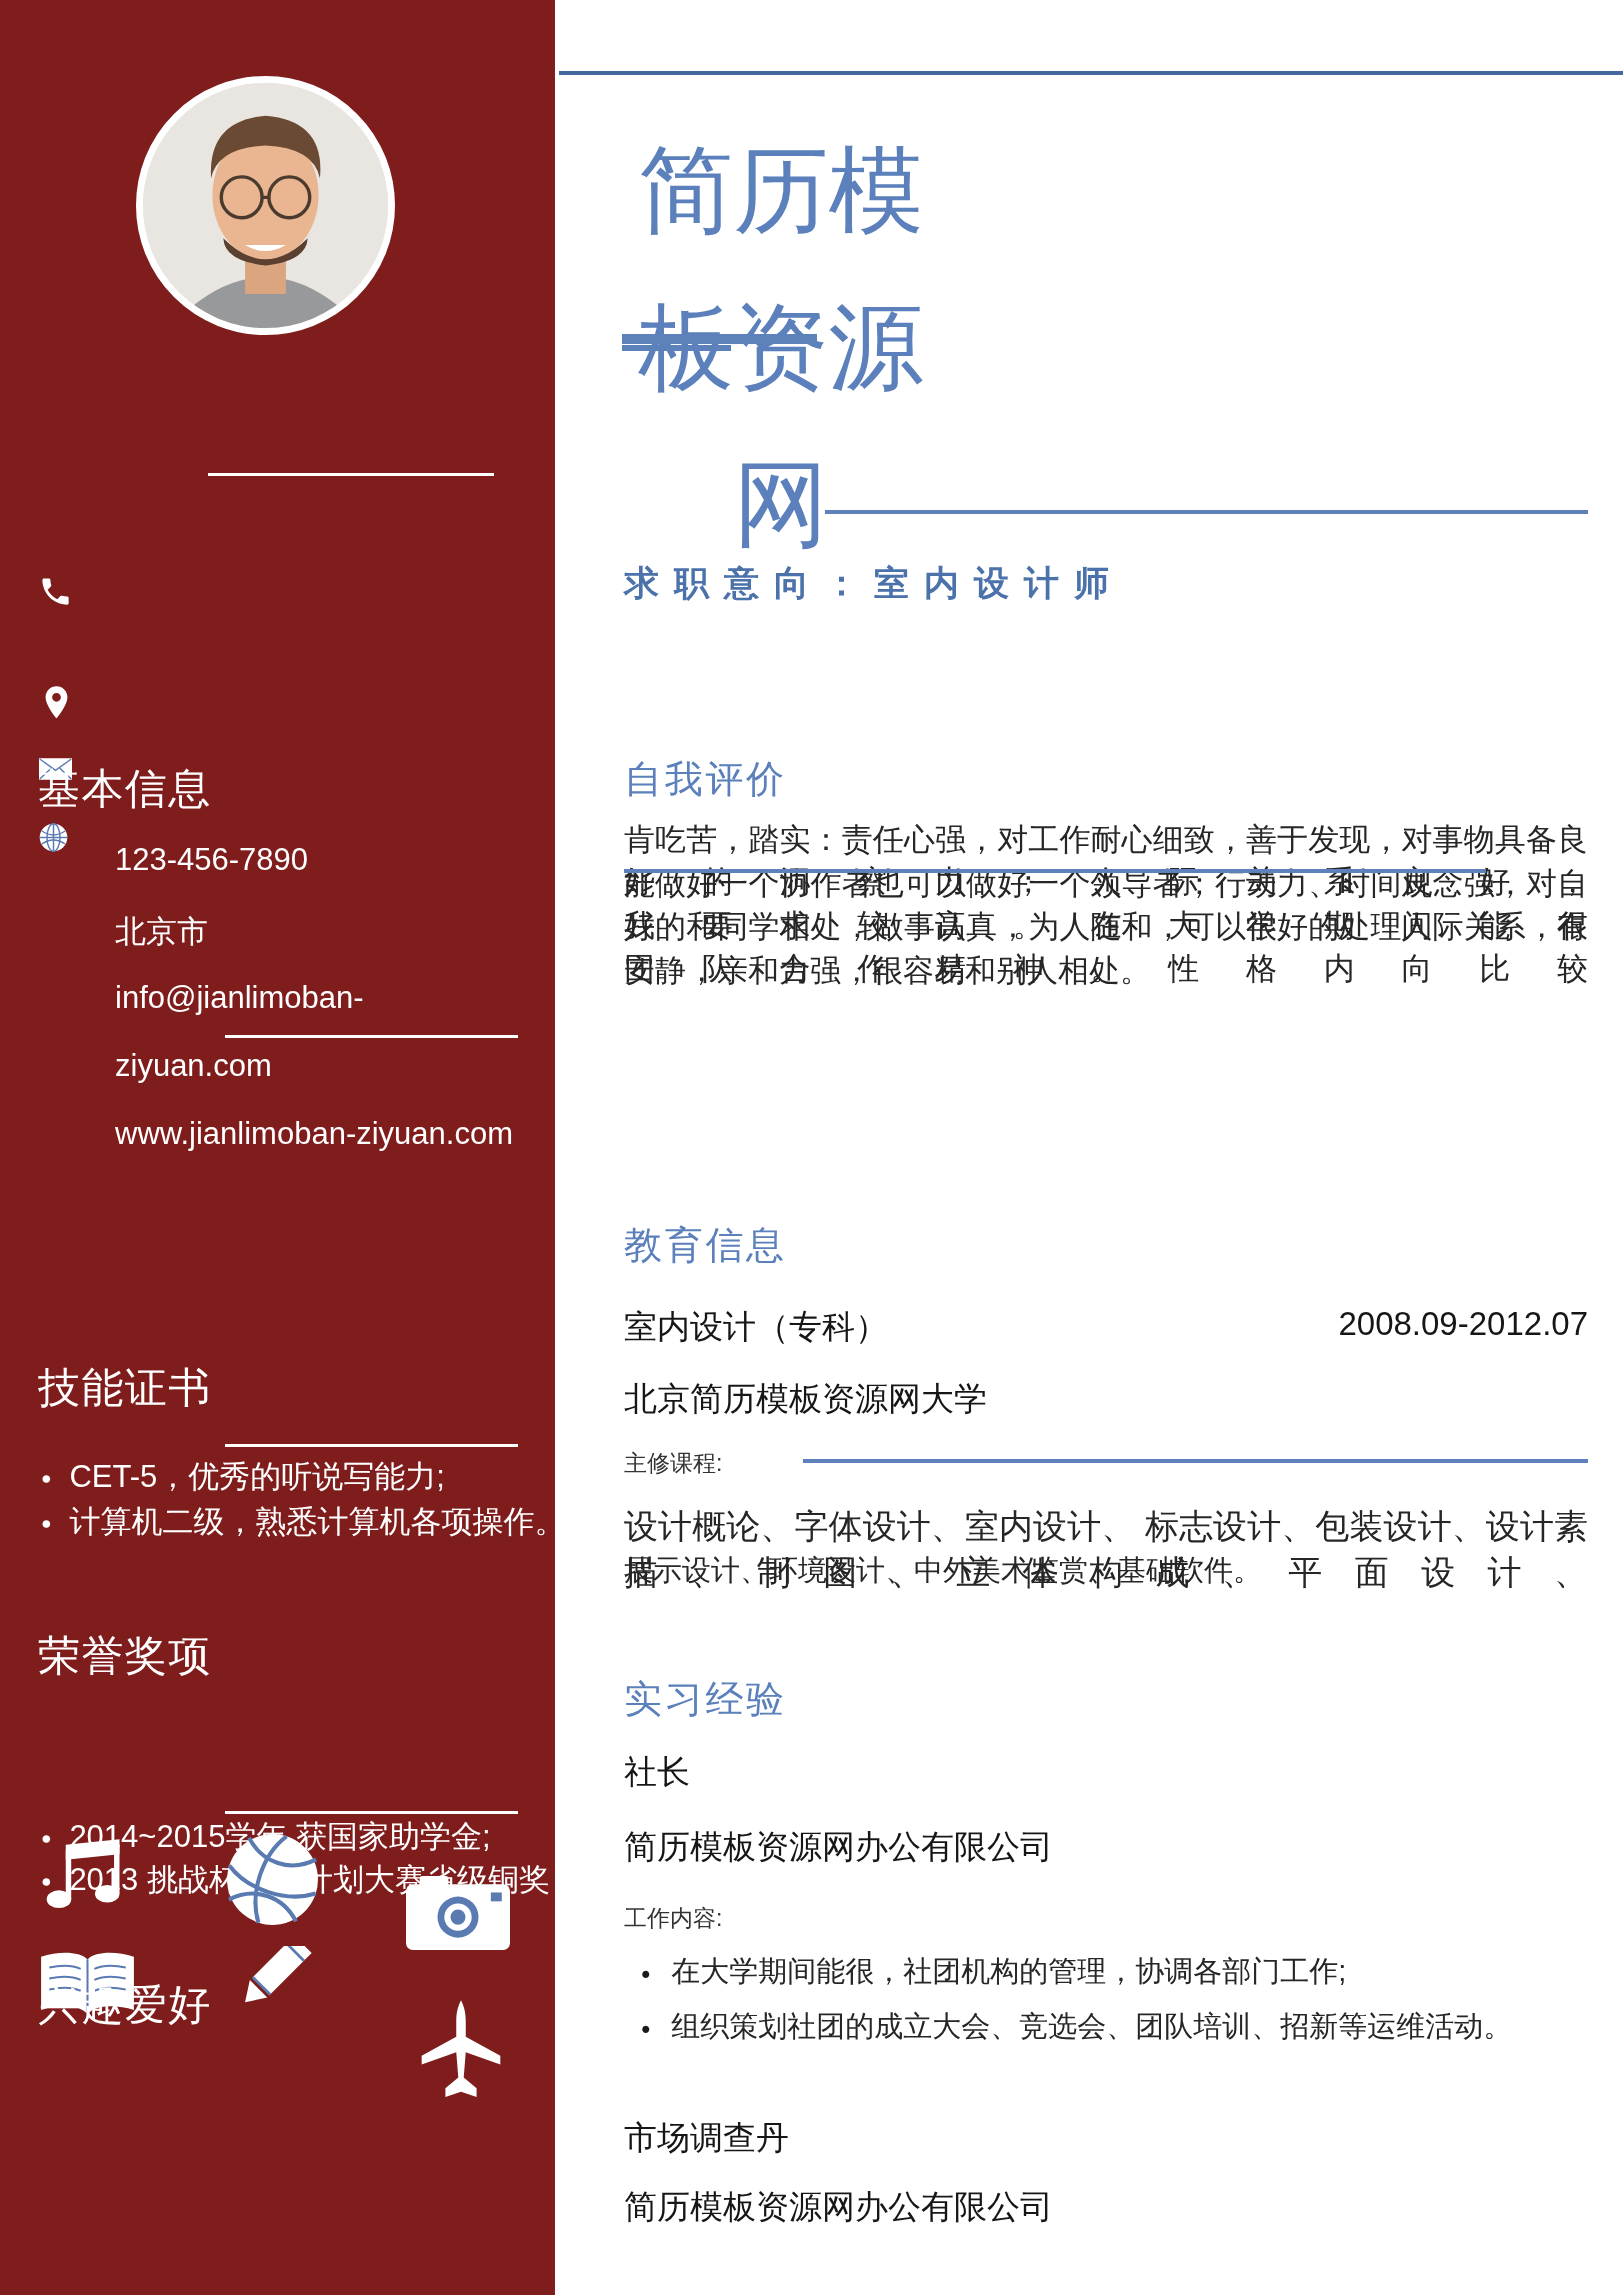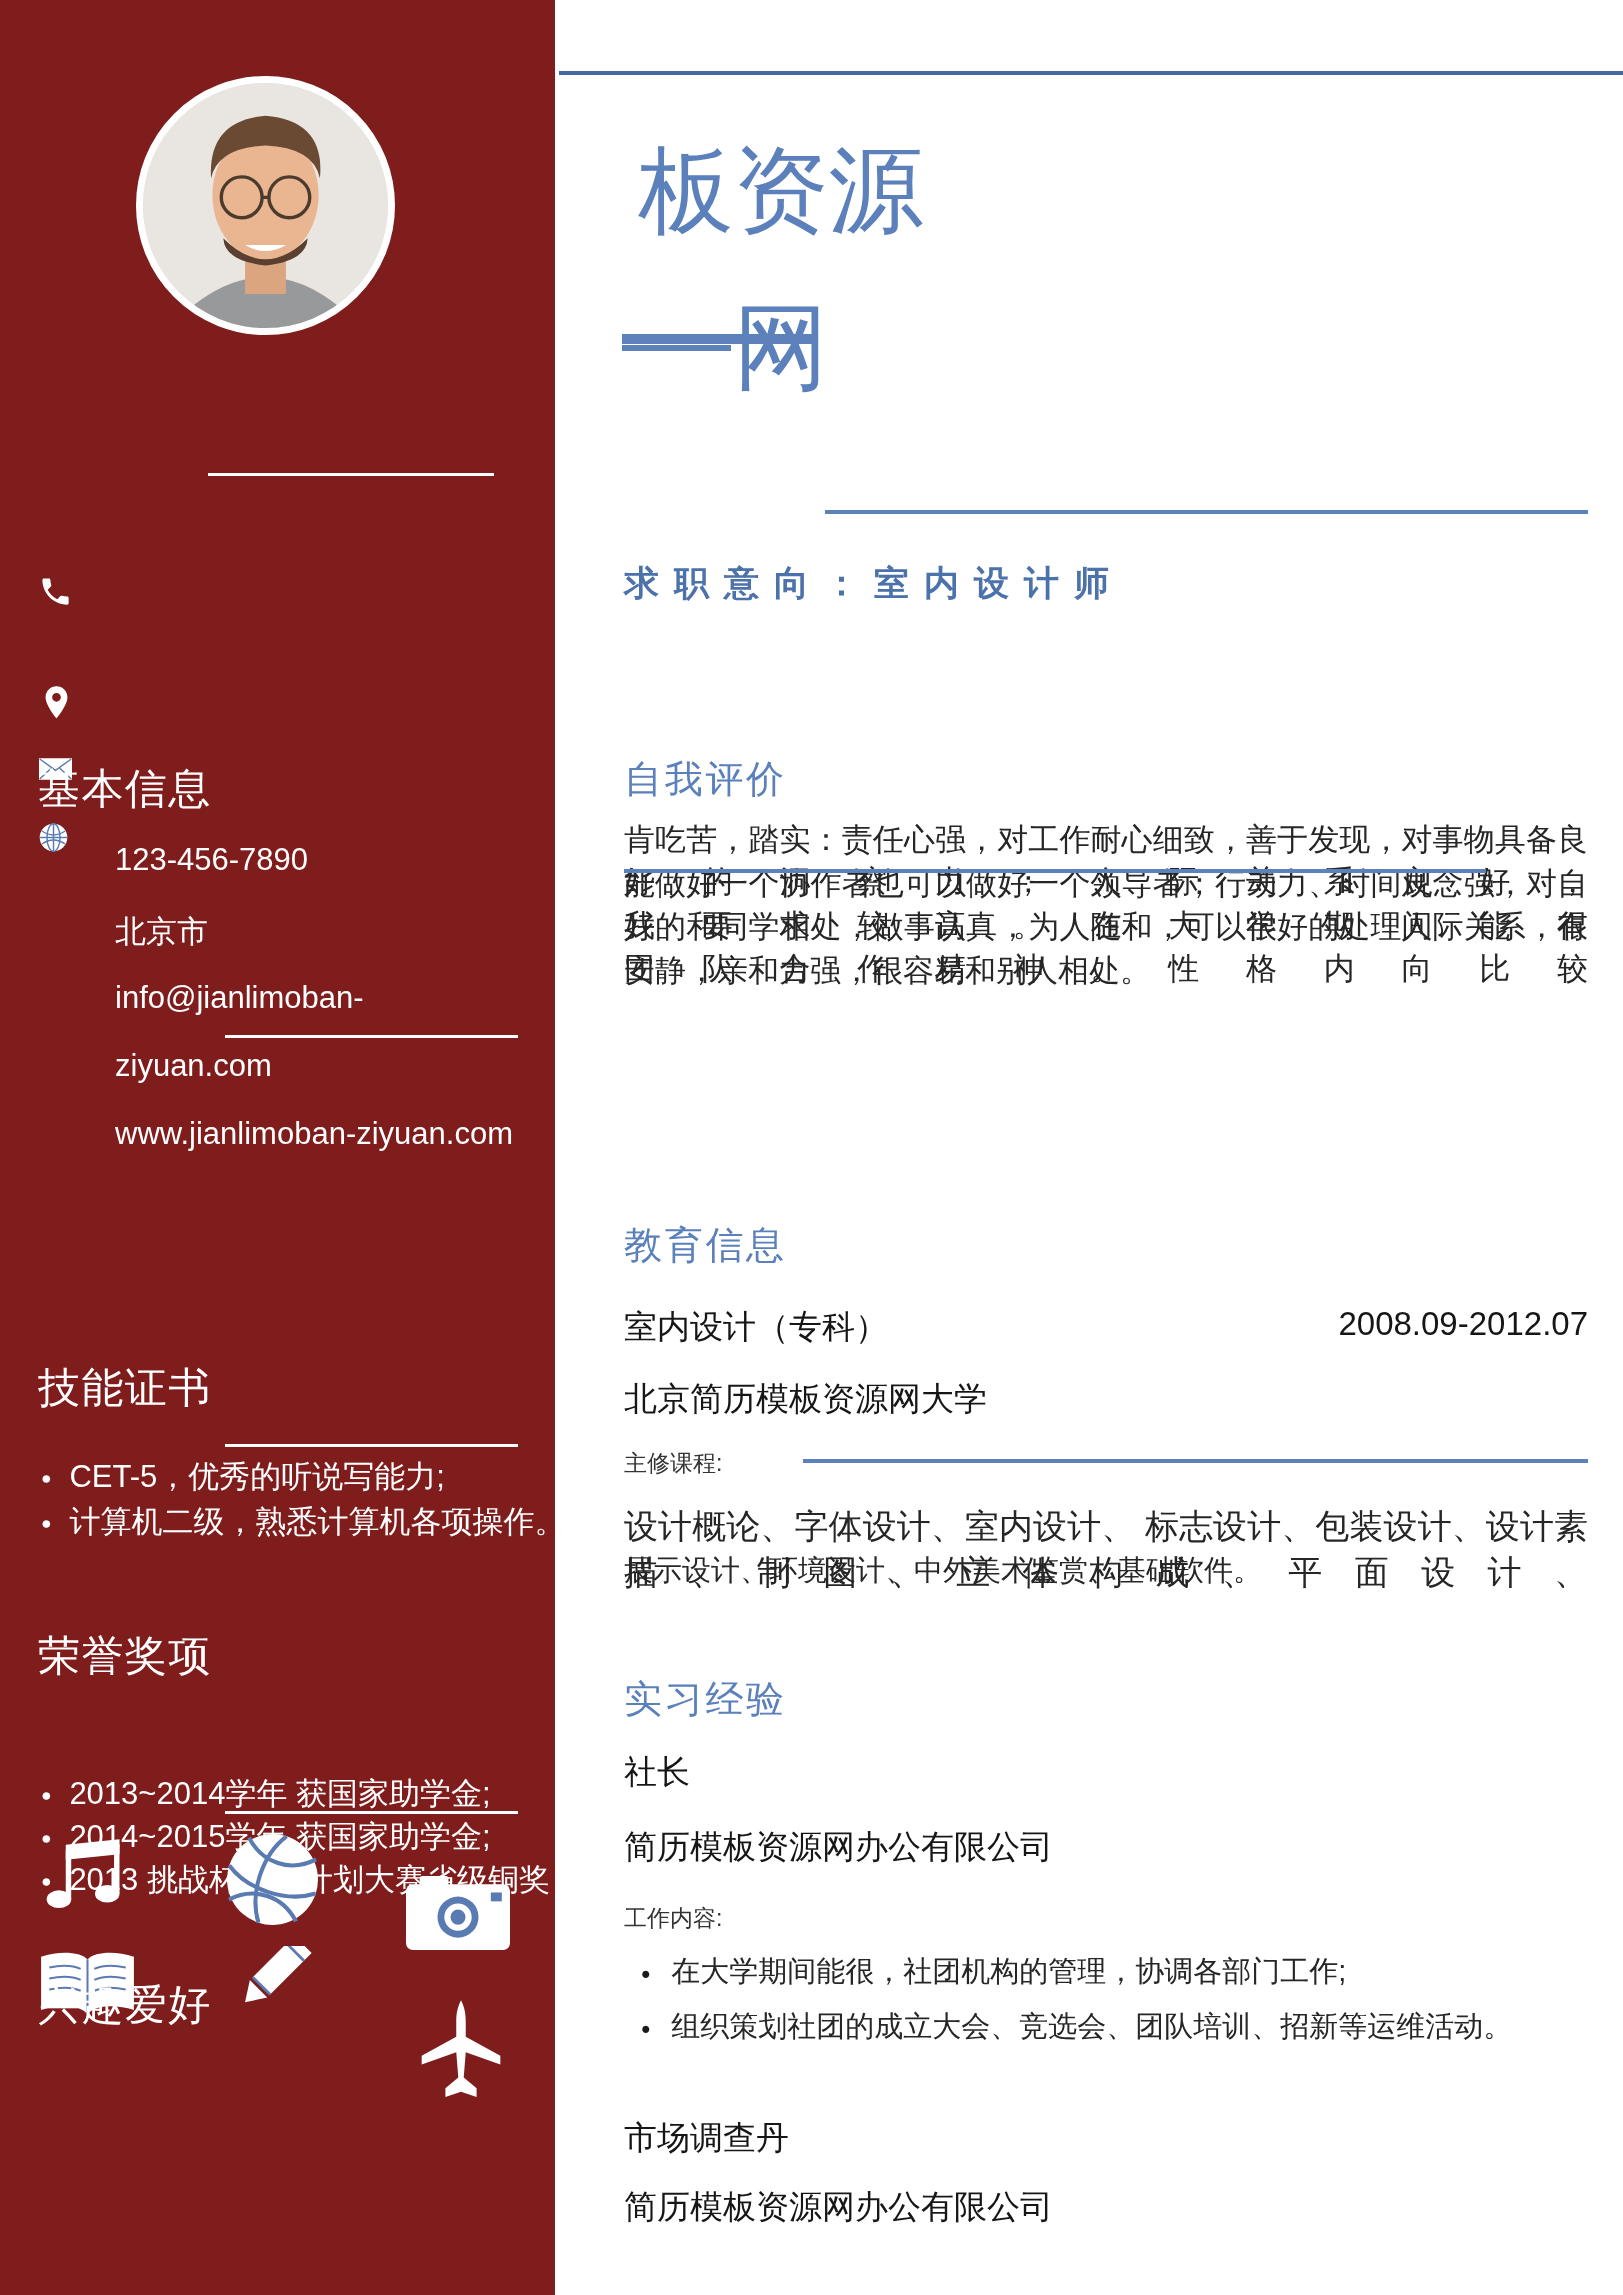--- a/index.html
+++ b/index.html
@@ -83,21 +83,20 @@
     <div class="sb-line" style="left:225px;top:1035px;width:293px;"></div>
     <div class="abs sb-text" style="left:115px;top:1048px;">ziyuan.com</div>
     <div class="abs sb-text" style="left:115px;top:1116px;">www.jianlimoban-ziyuan.com</div>
 
     <div class="abs sb-head" style="left:38px;top:1360px;">技能证书</div>
     <div class="sb-line" style="left:225px;top:1444px;width:293px;"></div>
     <div class="abs sb-bullet" style="left:41px;top:1456px;">CET-5，优秀的听说写能力;</div>
     <div class="abs sb-bullet" style="left:41px;top:1501px;">计算机二级，熟悉计算机各项操作。</div>
 
     <div class="abs sb-head" style="left:38px;top:1628px;">荣誉奖项</div>
-    <div class="abs sb-bullet" style="left:41px;top:1773px;">2013~2014学年  获国家助学金;</div>
     <div class="sb-line" style="left:225px;top:1811px;width:293px;"></div>
     <div class="abs sb-bullet" style="left:41px;top:1816px;">2014~2015学年  获国家助学金;</div>
     <div class="abs sb-bullet" style="left:41px;top:1859px;">2013 挑战杯创业计划大赛省级铜奖</div>
 
     <svg class="icon" style="left:44px;top:1839px;" width="85" height="70" viewBox="0 0 125 102">
       <g fill="#fff">
         <ellipse cx="22" cy="88" rx="18" ry="13"></ellipse>
         <ellipse cx="93" cy="80" rx="18" ry="13"></ellipse>
         <rect x="32" y="16" width="8" height="72"></rect>
         <rect x="103" y="8" width="8" height="72"></rect>
@@ -144,20 +143,21 @@
       </g>
     </svg>
     <svg class="icon" style="left:421px;top:2000px;" width="80" height="102" viewBox="0 0 118 150">
       <path fill="#fff" d="M59 0 C64 10 66 19 66 31 L66 54 L117 82 L117 95 L66 77 L63 114 L82 130 L82 143 L59 135 L36 143 L36 130 L55 114 L52 77 L1 95 L1 82 L52 54 L52 31 C52 19 54 10 59 0 Z"></path>
     </svg>
   </div>
 
   <div class="topline"></div>
 
   <div class="title">
+    <div>简历模</div>
     <div>板资源</div>
     <div>网</div>
   </div>
 
   <div class="blue-rule" style="left:622px;top:334px;width:195px;height:9.5px;"></div>
   <div class="blue-rule" style="left:622px;top:345px;width:109px;height:5.5px;"></div>
   <div class="blue-rule" style="left:825px;top:510px;width:763px;height:4.1px;"></div>
 
   <div class="intention">求职意向：室内设计师</div>
 

